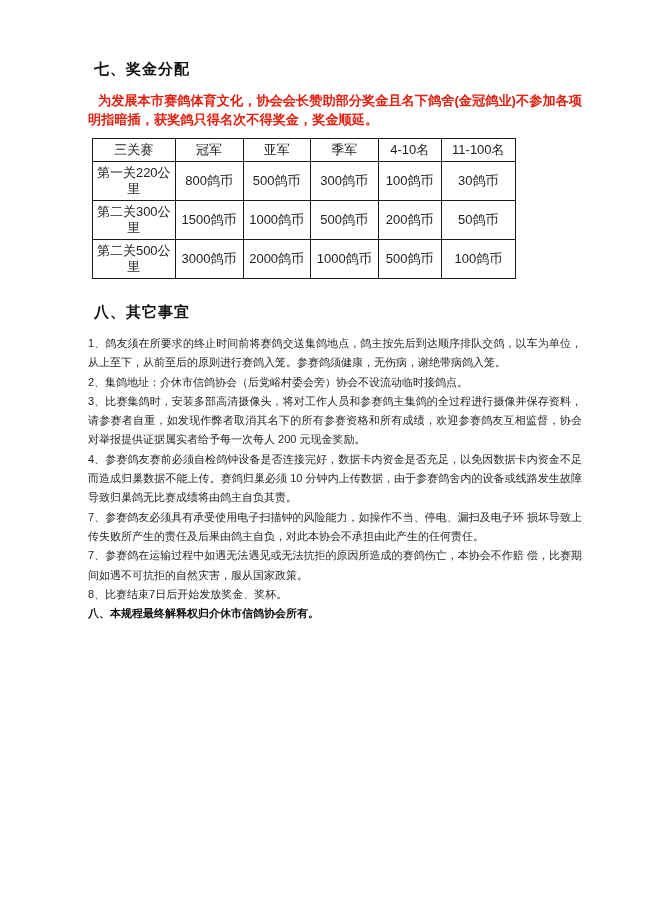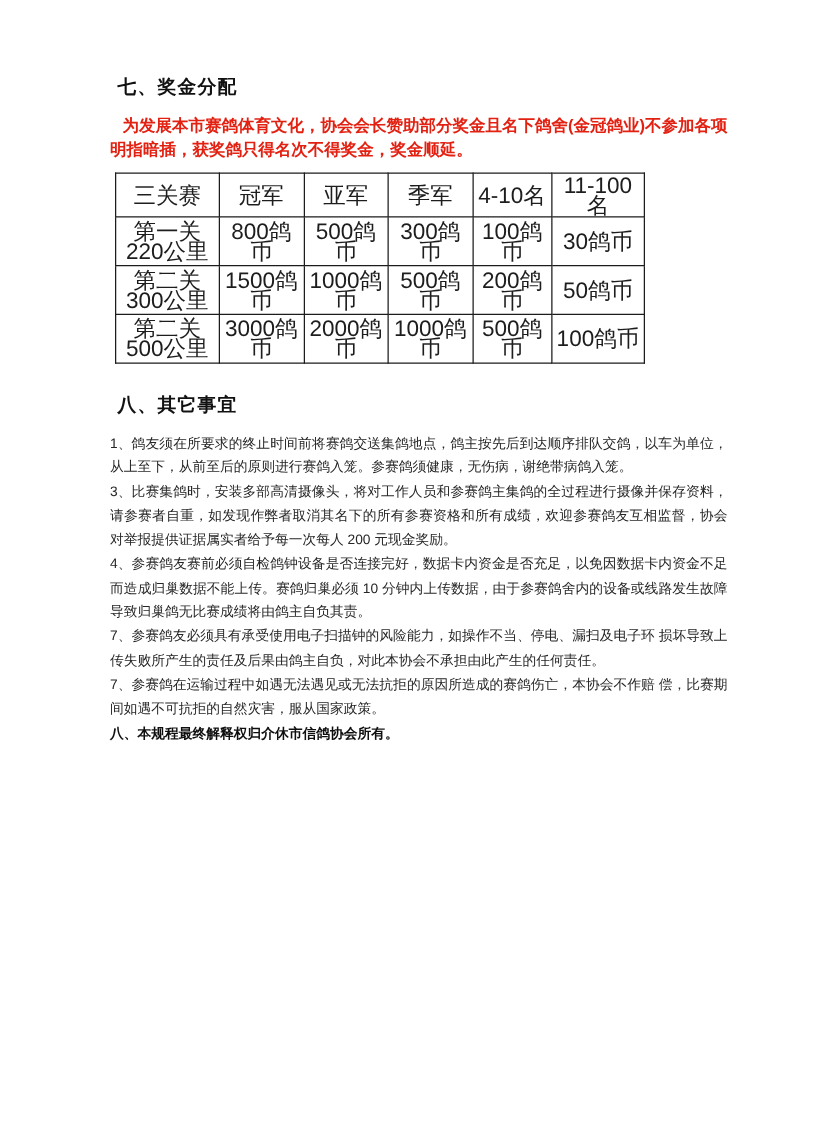--- a/index.html
+++ b/index.html
@@ -34,21 +34,21 @@
   table.prize{
     border-collapse:collapse;
     margin-left:4px;
     table-layout:fixed;
     width:424px;
   }
   table.prize th, table.prize td{
     border:1px solid #1c1c1c;
     text-align:center;
     vertical-align:middle;
-    font-size:18px;
+    font-size:13px;
     color:#1d1d1d;
     padding:1px 2px;
     font-weight:normal;
     line-height:16px;
   }
   table.prize th{height:20px;}
   table.prize td{height:36px;}
   .col0{width:80px;} .col1{width:66px;} .col2{width:65px;}
   .col3{width:66px;} .col4{width:61px;} .col5{width:72px;}
   .sec8-heading{margin:24px 0 0 6px;}
@@ -142,24 +142,26 @@
           <td>500鸽币</td>
           <td>100鸽币</td>
         </tr>
       </tbody>
     </table>
 
     <div class="sec-heading sec8-heading">八、其它事宜</div>
 
     <div class="rules">
       <p class="rule">1、鸽友须在所要求的终止时间前将赛鸽交送集鸽地点，鸽主按先后到达顺序排队交鸽，以车为单位，从上至下，从前至后的原则进行赛鸽入笼。参赛鸽须健康，无伤病，谢绝带病鸽入笼。</p>
+      <p class="rule">2、集鸽地址：介休市信鸽协会（后党峪村委会旁）协会不设流动临时接鸽点。</p>
       <p class="rule">3、比赛集鸽时，安装多部高清摄像头，将对工作人员和参赛鸽主集鸽的全过程进行摄像并保存资料，请参赛者自重，如发现作弊者取消其名下的所有参赛资格和所有成绩，欢迎参赛鸽友互相监督，协会对举报提供证据属实者给予每一次每人 200 元现金奖励。</p>
       <p class="rule">4、参赛鸽友赛前必须自检鸽钟设备是否连接完好，数据卡内资金是否充足，以免因数据卡内资金不足而造成归巢数据不能上传。赛鸽归巢必须 10 分钟内上传数据，由于参赛鸽舍内的设备或线路发生故障导致归巢鸽无比赛成绩将由鸽主自负其责。</p>
       <p class="rule">7、参赛鸽友必须具有承受使用电子扫描钟的风险能力，如操作不当、停电、漏扫及电子环 损坏导致上传失败所产生的责任及后果由鸽主自负，对此本协会不承担由此产生的任何责任。</p>
       <p class="rule">7、参赛鸽在运输过程中如遇无法遇见或无法抗拒的原因所造成的赛鸽伤亡，本协会不作赔 偿，比赛期间如遇不可抗拒的自然灾害，服从国家政策。</p>
+      <p class="rule">8、比赛结束7日后开始发放奖金、奖杯。</p>
       <p class="rule bold-footer">八、本规程最终解释权归介休市信鸽协会所有。</p>
     </div>
   </div>
 
   <div class="wm">
     <div class="wm-logo">chinaxinge.com</div>
     <div class="wm-sub">中 国 信 鸽 信 息 网</div>
   </div>
 </div>
 

